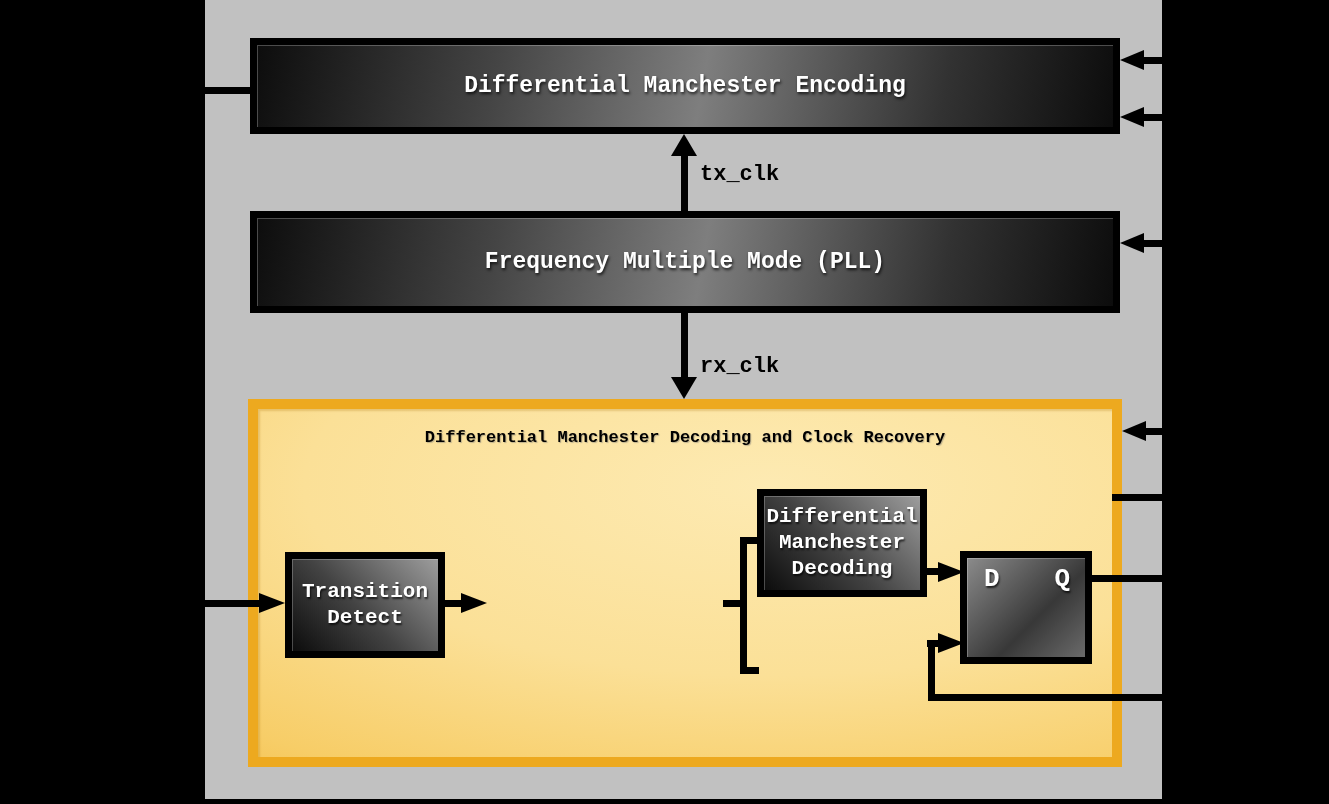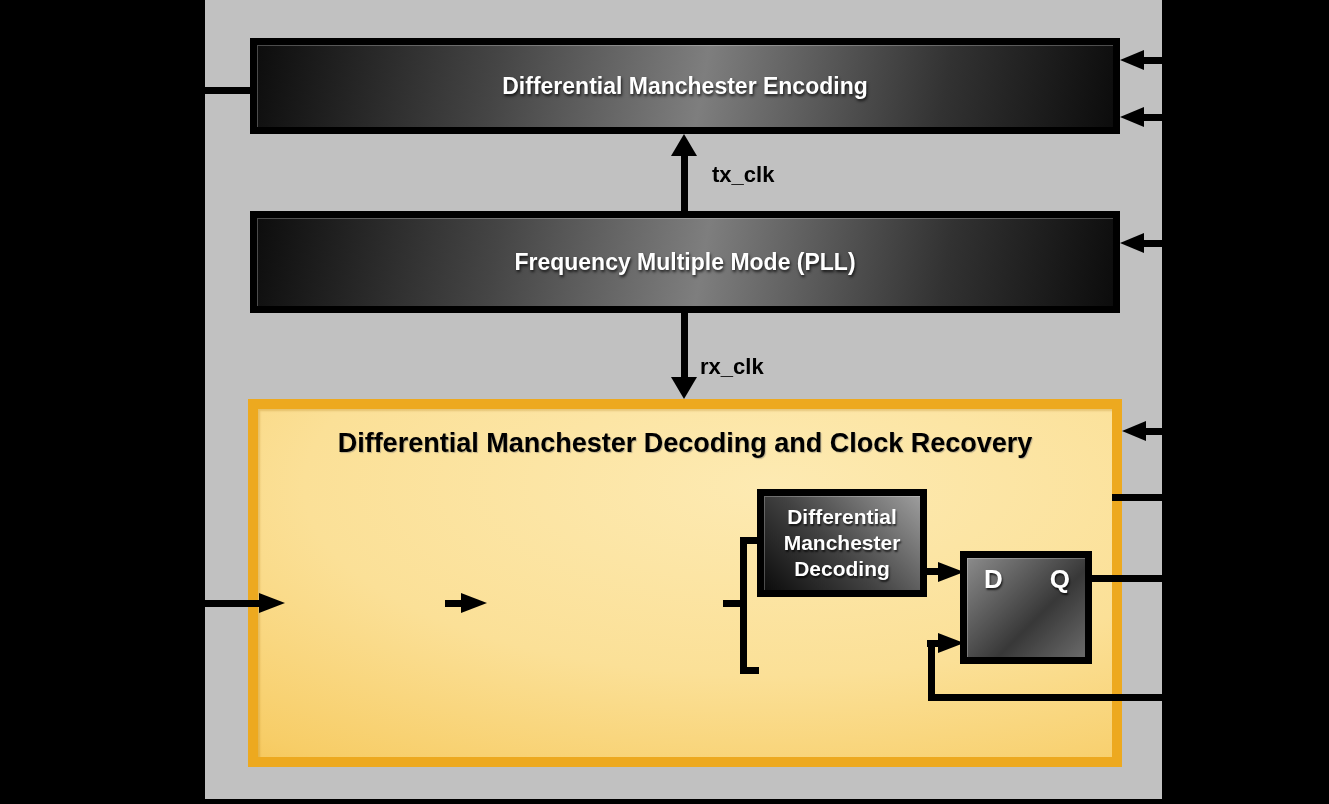--- a/index.html
+++ b/index.html
@@ -2,21 +2,21 @@
 <html><head>
 <meta charset="utf-8">
 <style>
   html, body { margin: 0; padding: 0; background: #000; }
   #stage {
     position: relative;
     width: 1280px;
     height: 804px;
     background: #000;
     overflow: hidden;
-    font-family: Liberation Sans, sans-serif;
+    font-family: Liberation Mono, monospace;
   }
   .canvas {
     position: absolute;
     left: 205px; top: 0; width: 957px; height: 799px;
     background: #c1c1c1;
   }
   
   .bar {
     position: absolute;
     border: 7px solid #000;
@@ -42,21 +42,21 @@
     position: absolute;
     left: 248px; top: 399px; width: 874px; height: 368px;
     border: 10px solid #eda91f;
     background: radial-gradient(ellipse 130% 130% at 60% 22%, #fdeab2 0%, #fbe097 42%, #f7cd67 72%, #efb02b 100%);
     box-shadow: inset 2px 2px 2px rgba(170,110,0,0.25);
     box-sizing: border-box;
   }
   .orange-title {
     margin-top: 19px;
     text-align: center;
-    color: #000; font-weight: bold; font-size: 27px;
+    color: #000; font-weight: bold; font-size: 17px;
     text-shadow: 1px 1px 1px rgba(110,110,110,0.45);
   }
   .dq {
     position: absolute;
     left: 960px; top: 551px; width: 132px; height: 113px;
     border: 7px solid #000;
     background: linear-gradient(135deg, #8b8b8b 0%, #383838 60%, #6a6a6a 100%);
     box-shadow: inset 1px 1px 0 rgba(255,255,255,0.25);
     display: flex; justify-content: space-between;
     padding: 6px 15px 0 17px;
@@ -86,20 +86,23 @@
   </div>
 
   <div class="bar" style="left:250px; top:211px; width:870px; height:102px;">
     <span>Frequency Multiple Mode (PLL)</span>
   </div>
 
   <div class="orangebox">
     <div class="orange-title">Differential Manchester Decoding and Clock Recovery</div>
   </div>
 
+  <div class="smallbox" style="left:285px; top:552px; width:160px; height:106px;">
+    <span>Transition Detect</span>
+  </div>
 
 
   <div class="smallbox" style="left:757px; top:489px; width:170px; height:108px; font-size:21px;">
     <span>Differential Manchester Decoding</span>
   </div>
 
 
   <div class="dq">
     <span>D</span>
     <span>Q</span>
@@ -118,21 +121,21 @@
 
   <div>
     <div class="hline" style="left:1142px; top:240px; width:20px; height:7px;"></div>
     <div class="tri tri-left" style="left:1120px; top:233px;"></div>
   </div>
 
   <div>
     <div class="vline" style="left:681px; top:154px; width:7px; height:58px;"></div>
     <div class="tri tri-up" style="left:671px; top:134px;"></div>
   </div>
-  <div class="siglabel" style="left:700px; top:162px;margin-left:12px;">tx_clk</div>
+  <div class="siglabel" style="left:700px; top:162px;">tx_clk</div>
 
   <div>
     <div class="vline" style="left:681px; top:313px; width:7px; height:66px;"></div>
     <div class="tri tri-down" style="left:671px; top:377px;"></div>
   </div>
   <div class="siglabel" style="left:700px; top:354px;">rx_clk</div>
 
   <div>
     <div class="hline" style="left:1144px; top:428px; width:18px; height:7px;"></div>
     <div class="tri tri-left" style="left:1122px; top:421px;"></div>

